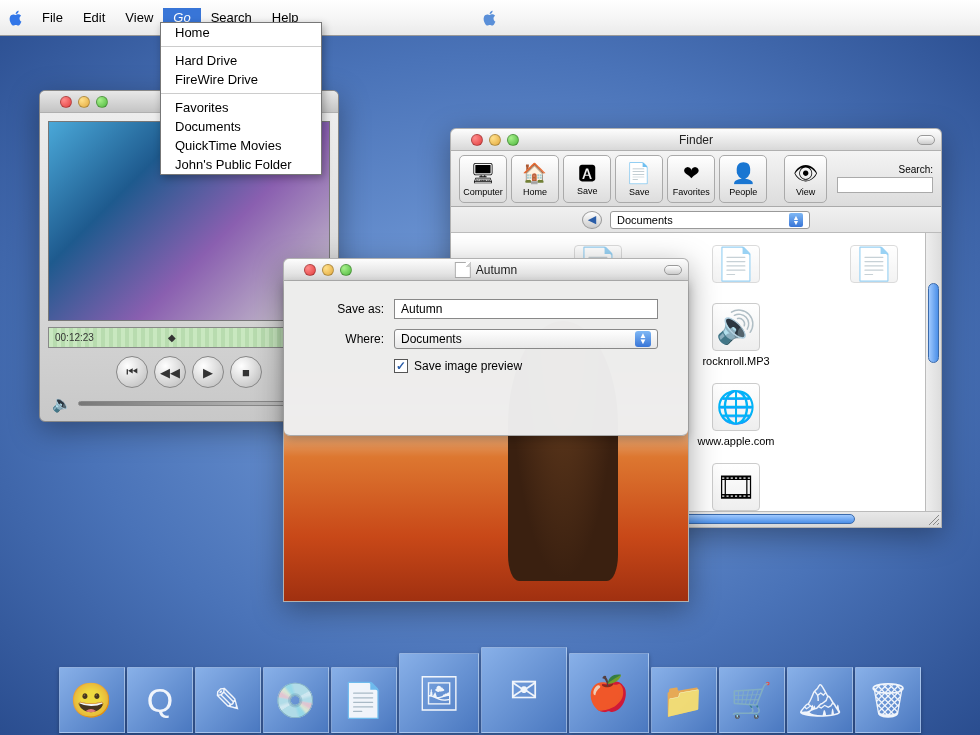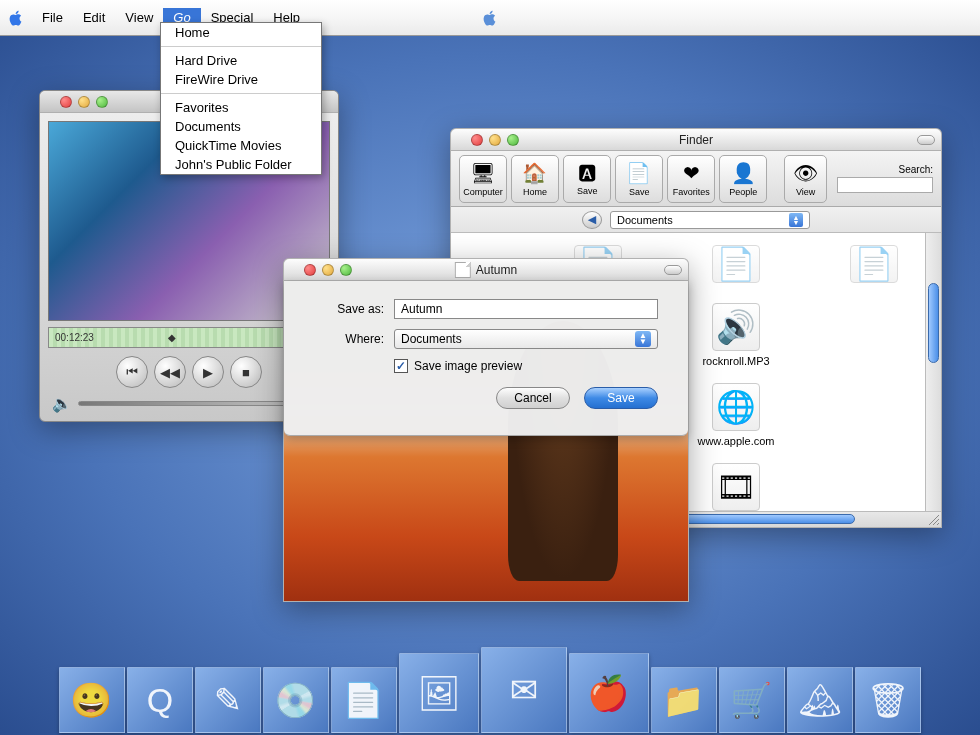--- a/index.html
+++ b/index.html
@@ -97,21 +97,21 @@
 <body>
 
 <div class="menubar">
   <svg class="apple-logo" viewBox="0 0 16 16">
       <path d="M11.5 8.5c0-1.8 1.5-2.7 1.6-2.7-0.9-1.3-2.2-1.4-2.7-1.5-1.1-.1-2.2.7-2.8.7s-1.5-.7-2.4-.6c-1.2 0-2.4.7-3 1.8-1.3 2.3-.3 5.6.9 7.5.6.9 1.4 1.9 2.3 1.8.9 0 1.3-.6 2.4-.6s1.4.6 2.4.6c1 0 1.6-.9 2.2-1.8.7-1 1-2 1-2.1-.1 0-1.9-.7-1.9-3.1zM9.8 3c.5-.6.9-1.5.8-2.3-.7 0-1.6.5-2.1 1.1-.5.5-.9 1.4-.8 2.2.8.1 1.6-.4 2.1-1z" fill="#3276E8"></path>
     </svg>
   <span class="menubar-item">File</span>
   <span class="menubar-item">Edit</span>
   <span class="menubar-item">View</span>
   <span class="menubar-item active">Go</span>
-  <span class="menubar-item">Special</span>
+  <span class="menubar-item">Search</span>
   <span class="menubar-item">Help</span>
   <svg class="apple-center" width="16" height="16" viewBox="0 0 16 16">
       <path d="M11.5 8.5c0-1.8 1.5-2.7 1.6-2.7-0.9-1.3-2.2-1.4-2.7-1.5-1.1-.1-2.2.7-2.8.7s-1.5-.7-2.4-.6c-1.2 0-2.4.7-3 1.8-1.3 2.3-.3 5.6.9 7.5.6.9 1.4 1.9 2.3 1.8.9 0 1.3-.6 2.4-.6s1.4.6 2.4.6c1 0 1.6-.9 2.2-1.8.7-1 1-2 1-2.1-.1 0-1.9-.7-1.9-3.1zM9.8 3c.5-.6.9-1.5.8-2.3-.7 0-1.6.5-2.1 1.1-.5.5-.9 1.4-.8 2.2.8.1 1.6-.4 2.1-1z" fill="#5A8FD8"></path>
     </svg>
 </div>
 
 <div class="dropdown">
   <div class="dropdown-item">Home</div>
   <div class="dropdown-sep"></div>
   <div class="dropdown-item">Hard Drive</div>
@@ -280,24 +280,20 @@
     <div class="sheet-row">
       <label>Where:</label>
       <div class="select">
         <span>Documents</span>
         <span class="arrows">▲<br>▼</span>
       </div>
     </div>
     <div class="checkbox-row">
       <div class="cb">✓</div>
       <span>Save image preview</span>
-    </div>
-    <div class="sheet-buttons">
-      <div class="aqua-btn normal">Cancel</div>
-      <div class="aqua-btn default">Save</div>
     </div>
   </div>
 </div>
 
 <div class="dock" id="dock">
     <div class="dock-item">😀</div>
     <div class="dock-item">Q</div>
     <div class="dock-item">✎</div>
     <div class="dock-item">💿</div>
     <div class="dock-item">📄</div>

